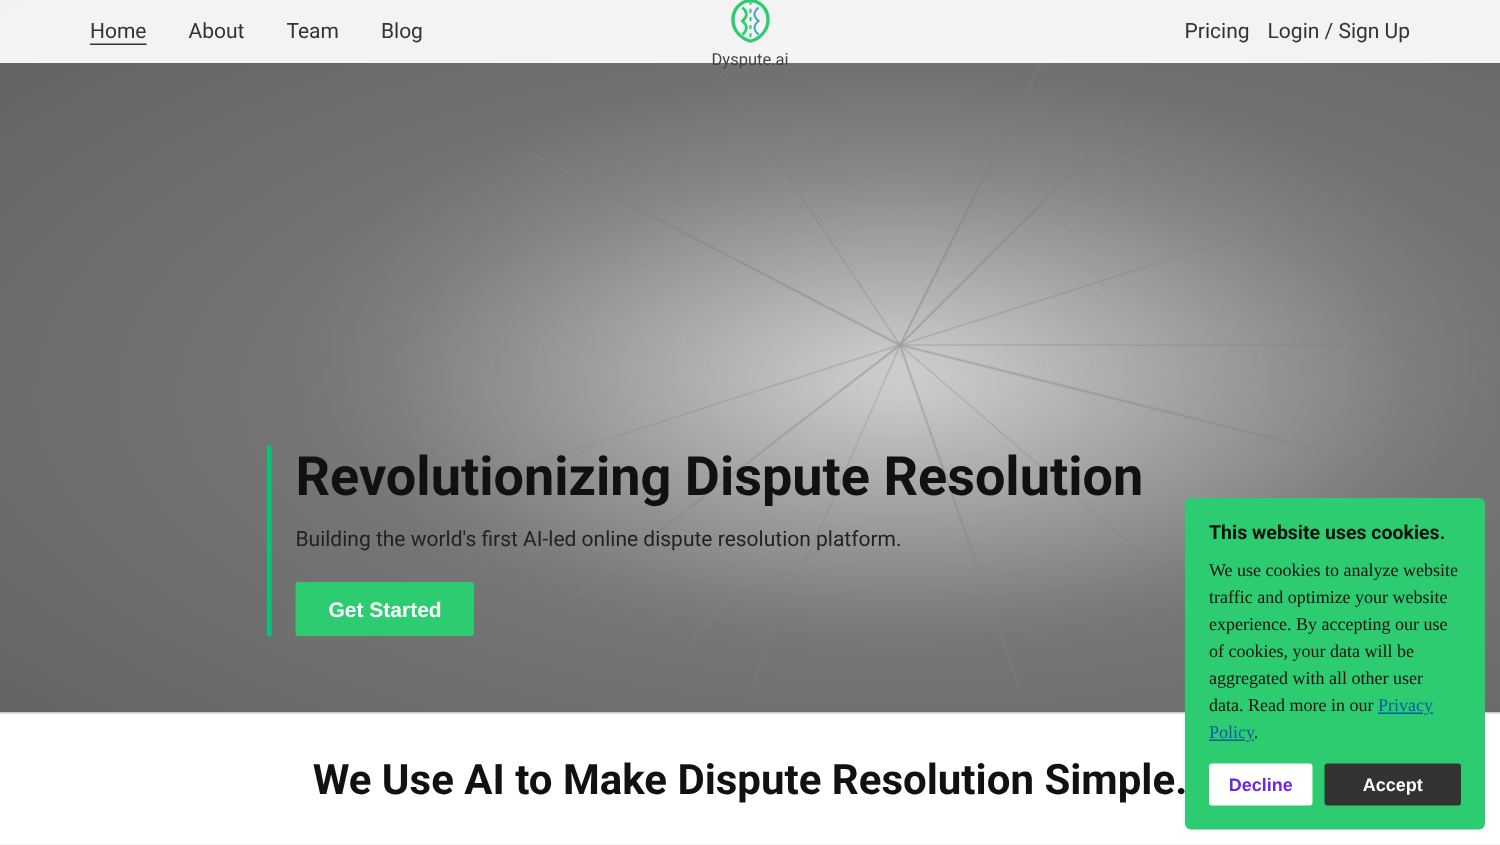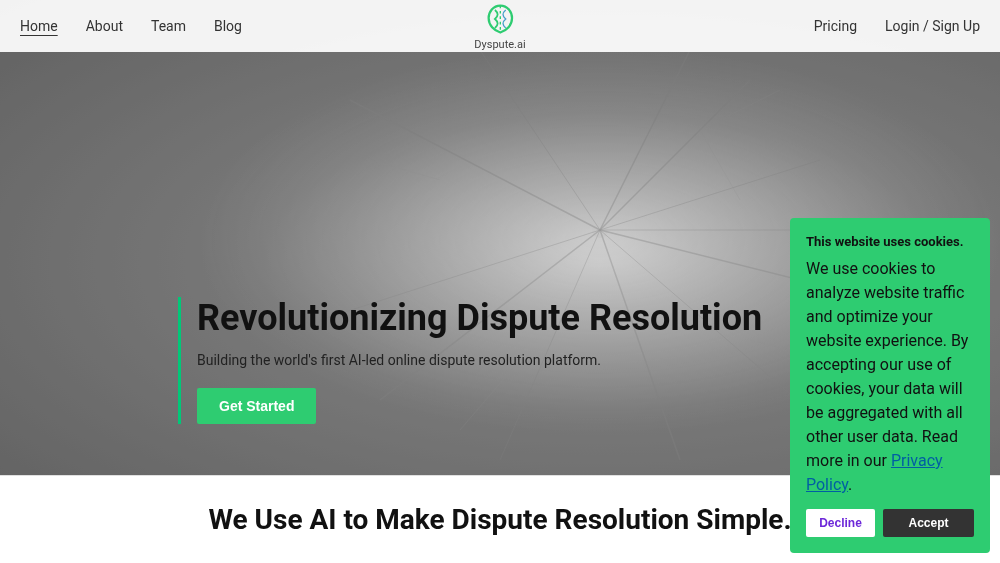--- a/index.html
+++ b/index.html
@@ -2,26 +2,26 @@
 <html><head>
   <meta charset="utf-8">
   <style>
     * { margin: 0; padding: 0; box-sizing: border-box; }
     body { font-family: -apple-system, BlinkMacSystemFont, 'Segoe UI', Roboto, sans-serif; width: 1000px; height: 563px; overflow: hidden; position: relative; }
 
     
     .navbar {
       position: absolute;
       top: 0; left: 0; right: 0;
-      height: 52px;
+      height: 42px;
       background: rgba(255,255,255,0.92);
       display: flex;
       align-items: center;
       justify-content: space-between;
-      padding: 0 20px;
+      padding: 0 60px;
       z-index: 10;
     }
     .nav-left {
       display: flex;
       gap: 28px;
       align-items: center;
     }
     .nav-link {
       font-size: 14px;
       color: #333;
@@ -44,21 +44,21 @@
       width: 36px;
       height: 36px;
     }
     .logo-text {
       font-size: 11px;
       color: #444;
       margin-top: 1px;
     }
     .nav-right {
       display: flex;
-      gap: 28px;
+      gap: 12px;
       align-items: center;
     }
 
     
     .hero {
       position: absolute;
       top: 0; left: 0; right: 0;
       height: 524px;
       background: #e5e5e5;
       overflow: hidden;
@@ -140,24 +140,25 @@
       padding: 16px;
       z-index: 100;
     }
     .cookie-title {
       font-size: 13px;
       font-weight: 700;
       color: #111;
       margin-bottom: 8px;
     }
     .cookie-text {
-      font-size: 16px;
+      font-size: 12px;
       color: #111;
       line-height: 1.5;
       margin-bottom: 12px;
+      font-family: Liberation Serif, serif;
     }
     .cookie-link {
       color: #005fa3;
       text-decoration: underline;
       cursor: pointer;
     }
     .cookie-buttons {
       display: flex;
       gap: 8px;
     }

